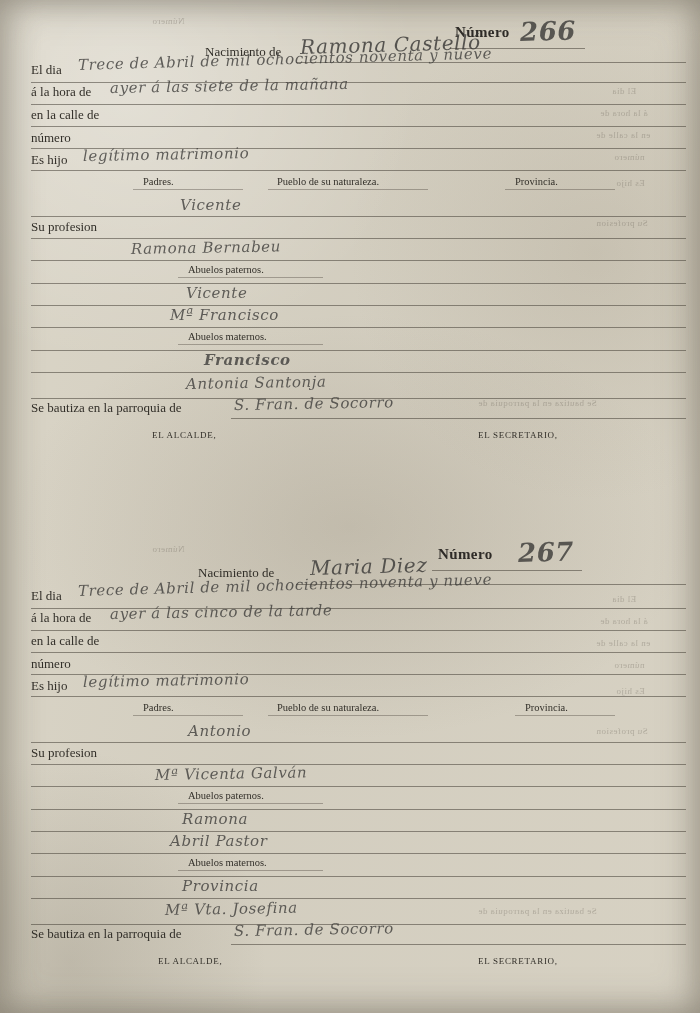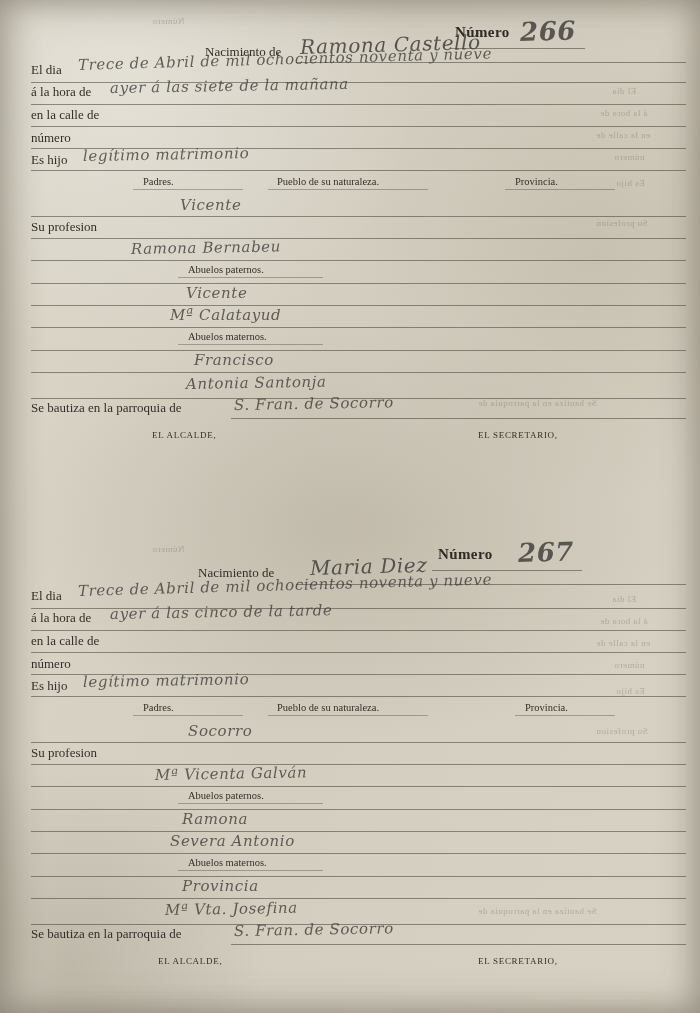--- a/index.html
+++ b/index.html
@@ -174,29 +174,29 @@
     <div class="rule" style="left:31px; top:260px; width:655px;"></div>
 
     <div class="lbl small" style="left:188px; top:262px;">Abuelos paternos.</div>
     <div class="rule light" style="left:178px; top:277px; width:145px;"></div>
 
     <div class="rule" style="left:31px; top:283px; width:655px;"></div>
 
     <div class="hw m" style="left:186px; top:284px;">Vicente</div>
     <div class="rule" style="left:31px; top:305px; width:655px;"></div>
 
-    <div class="hw m" style="left:170px; top:306px;">Mª Calatayud</div>
+    <div class="hw m" style="left:170px; top:306px;">Mª Francisco</div>
     <div class="rule" style="left:31px; top:327px; width:655px;"></div>
 
     <div class="lbl small" style="left:188px; top:329px;">Abuelos maternos.</div>
     <div class="rule light" style="left:178px; top:344px; width:145px;"></div>
 
     <div class="rule" style="left:31px; top:350px; width:655px;"></div>
 
-    <div class="hw m" style="left:194px; top:351px;">Francisco</div>
+    <div class="hw m" style="left:204px; top:351px;font-weight:bold;">Francisco</div>
     <div class="rule" style="left:31px; top:372px; width:655px;"></div>
 
     <div class="hw m tilt2" style="left:186px; top:375px;">Antonia Santonja</div>
     <div class="rule" style="left:31px; top:398px; width:655px;"></div>
 
     <div class="lbl" style="left:31px; top:400px;">Se bautiza en la parroquia de</div>
     <div class="hw m tilt2" style="left:234px; top:396px;">S. Fran. de Socorro</div>
     <div class="rule" style="left:231px; top:418px; width:455px;"></div>
 
     <div class="lbl caps" style="left:152px; top:428px;">EL ALCALDE,</div>
@@ -242,39 +242,39 @@
     <div class="hw m tilt2" style="left:83px; top:165px;">legítimo matrimonio</div>
     <div class="rule" style="left:31px; top:188px; width:655px;"></div>
 
     <div class="lbl small" style="left:143px; top:192px;">Padres.</div>
     <div class="rule light" style="left:133px; top:207px; width:110px;"></div>
     <div class="lbl small" style="left:277px; top:192px;">Pueblo de su naturaleza.</div>
     <div class="rule light" style="left:268px; top:207px; width:160px;"></div>
     <div class="lbl small" style="left:525px; top:192px;">Provincia.</div>
     <div class="rule light" style="left:515px; top:207px; width:100px;"></div>
 
-    <div class="hw m" style="left:188px; top:214px;">Socorro</div>
+    <div class="hw m" style="left:188px; top:214px;">Antonio</div>
     <div class="rule" style="left:31px; top:234px; width:655px;"></div>
 
     <div class="lbl" style="left:31px; top:237px;">Su profesion</div>
     <div class="hw m" style="left:130px; top:232px;"></div>
     <div class="rule" style="left:31px; top:256px; width:655px;"></div>
 
     <div class="hw m tilt2" style="left:155px; top:258px;">Mª Vicenta Galván</div>
     <div class="rule" style="left:31px; top:278px; width:655px;"></div>
 
     <div class="lbl small" style="left:188px; top:280px;">Abuelos paternos.</div>
     <div class="rule light" style="left:178px; top:295px; width:145px;"></div>
 
     <div class="rule" style="left:31px; top:301px; width:655px;"></div>
 
     <div class="hw m" style="left:182px; top:302px;">Ramona</div>
     <div class="rule" style="left:31px; top:323px; width:655px;"></div>
 
-    <div class="hw m" style="left:170px; top:324px;">Severa Antonio</div>
+    <div class="hw m" style="left:170px; top:324px;">Abril Pastor</div>
     <div class="rule" style="left:31px; top:345px; width:655px;"></div>
 
     <div class="lbl small" style="left:188px; top:347px;">Abuelos maternos.</div>
     <div class="rule light" style="left:178px; top:362px; width:145px;"></div>
 
     <div class="rule" style="left:31px; top:368px; width:655px;"></div>
 
     <div class="hw m" style="left:182px; top:369px;">Provincia</div>
     <div class="rule" style="left:31px; top:390px; width:655px;"></div>
 

